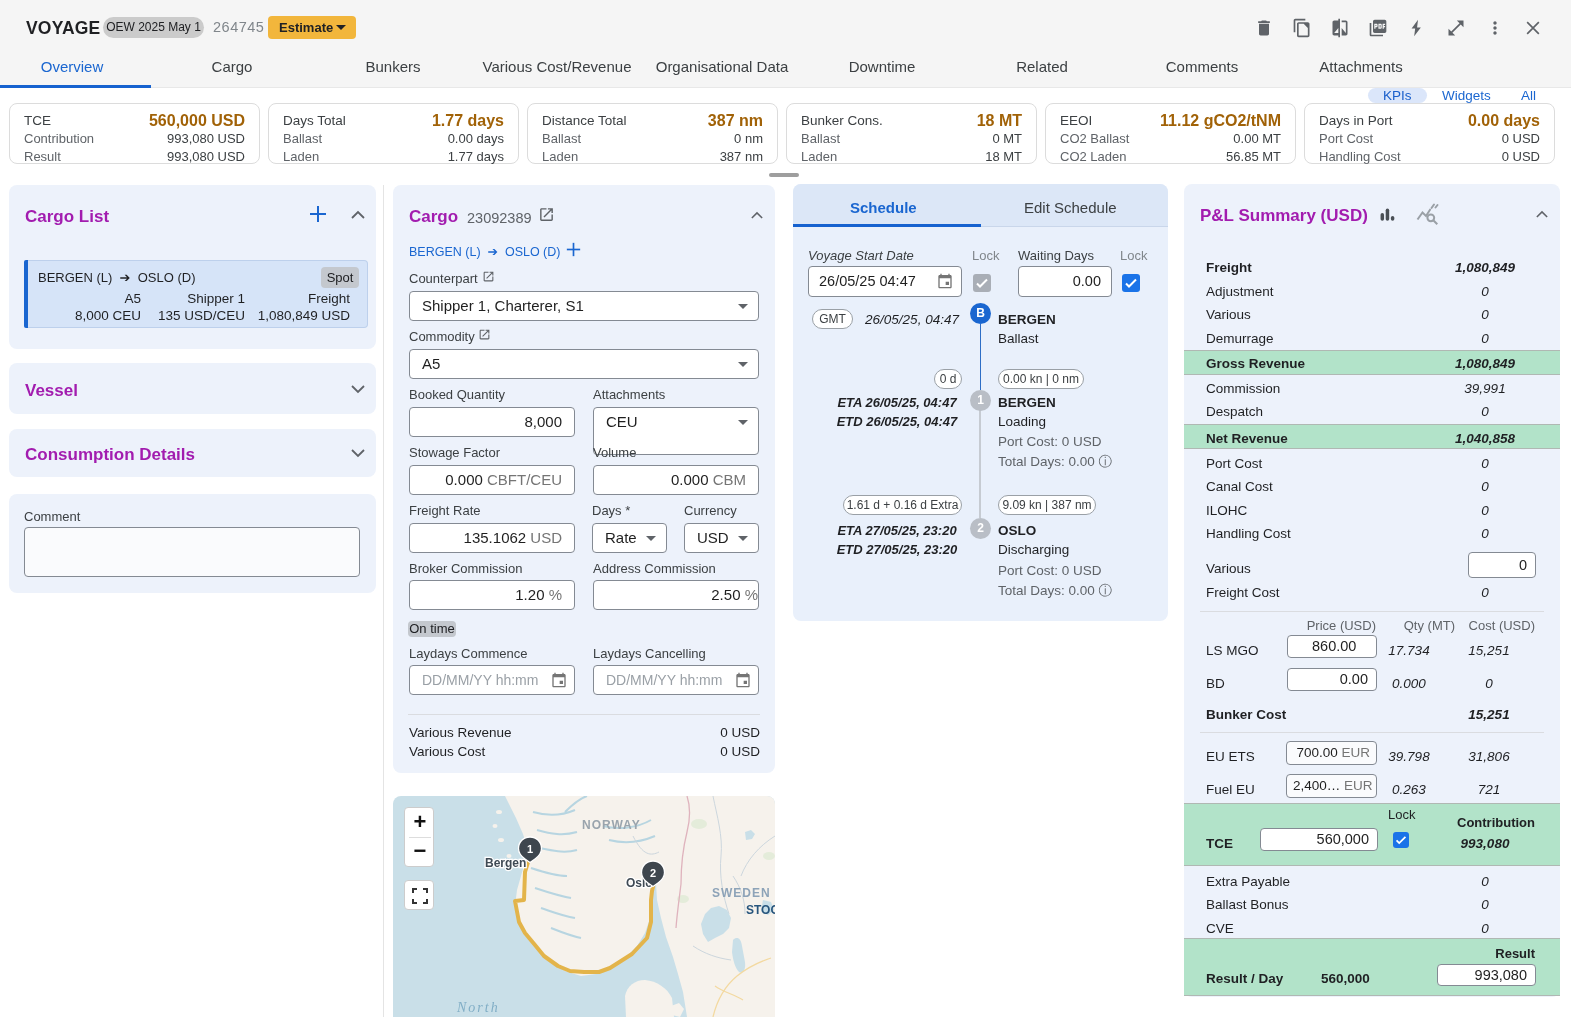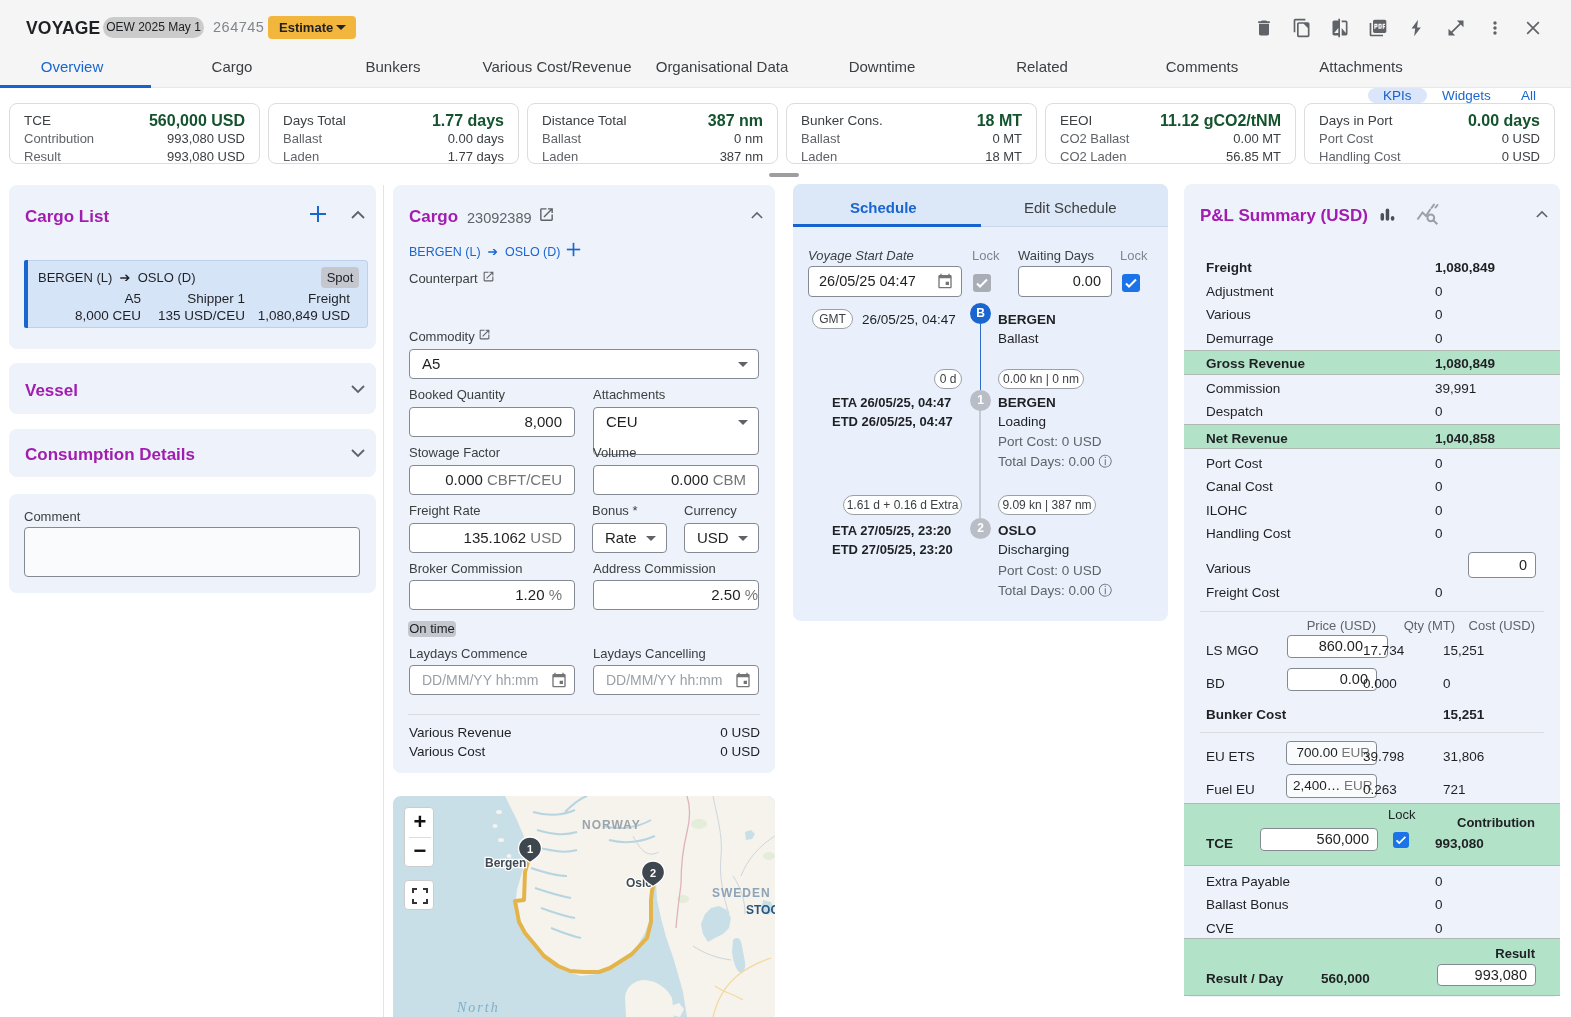--- a/index.html
+++ b/index.html
@@ -16,21 +16,21 @@
 #estbtn .car { position:absolute; right:10px; top:9px; width:0; height:0; border-left:5px solid transparent; border-right:5px solid transparent; border-top:5px solid #202124; }
 .tab { position:absolute; top:58px; font-size:15px; color:#3c4043; transform:translateX(-50%); white-space:nowrap; }
 .tab.active { color:#1a66d0; }
 #tabline { position:absolute; left:0; top:85px; width:151px; height:3px; background:#1662cf; }
 .hic { position:absolute; top:18px; width:20px; height:20px; }
 .hic svg { width:20px; height:20px; display:block; }
 
 .kcard { position:absolute; top:103px; width:251px; height:61px; background:#fff; border:1px solid #dcdcdc; border-radius:8px; padding:7px 14px 0 14px; }
 .krow { display:flex; justify-content:space-between; font-size:13px; color:#5f6368; line-height:18px; }
 .krow.first { font-size:13.5px; color:#3c4043; line-height:19px; }
-.krow.first b { font-size:16px; color:#14532d; }
+.krow.first b { font-size:16px; color:#a16207; }
 .krow span.v { color:#3c4043; }
 #kpilinks { position:absolute; top:88px; left:1360px; width:200px; height:15px; font-size:13.5px; color:#1a66d0; }
 #kpipill { position:absolute; left:8px; top:0px; height:15px; line-height:15px; padding:0 15px; background:#dbe6fa; border-radius:8px; color:#1a5fcb; }
 #drag { position:absolute; left:769px; top:173px; width:30px; height:4px; border-radius:2px; background:#9e9e9e; }
 
 .panel { position:absolute; background:#edf2fb; border-radius:8px; }
 .ptitle { font-size:17px; font-weight:bold; color:#a21caf; }
 .chev { position:absolute; width:12px; height:12px; }
 
 .inp { position:absolute; background:#fff; border:1px solid #848a93; border-radius:4px; font-size:15px; color:#1f1f1f; white-space:nowrap; overflow:hidden; }
@@ -38,21 +38,21 @@
 .unit { color:#757575; }
 .ph { color:#9aa0a6; }
 
 .t { position:absolute; white-space:nowrap; }
 .sel { position:absolute; right:10px; top:12px; width:0; height:0; border-left:5px solid transparent; border-right:5px solid transparent; border-top:5.5px solid #5f6368; }
 .pill { position:absolute; background:#fff; border:1px solid #9aa0a6; border-radius:10px; font-size:12px; color:#3c4043; text-align:center; height:20px; line-height:18px; }
 .node { position:absolute; width:21px; height:21px; border-radius:50%; color:#fff; font-size:12px; font-weight:bold; text-align:center; line-height:21px; }
 .s135 { font-size:13.5px; color:#1f2023; }
 .s135g { font-size:13.5px; color:#5f6368; }
 .sb { font-weight:bold; }
-.right { text-align:left; }
+.right { text-align:center;font-style:italic; }
 .green { position:absolute; left:0; width:376px; background:#b2e3c9; border-top:1px solid #b0b8b3; border-bottom:1px solid #b0b8b3; }
 </style>
 </head>
 <body>
 <div id="page">
   <div id="header">
     <div id="vtitle">VOYAGE</div>
     <div id="vpill">OEW 2025 May 1</div>
     <div id="vnum">264745</div>
     <div id="estbtn">Estimate<span class="car"></span></div>
@@ -254,40 +254,41 @@
       <div class="t" style="left:16px; top:59px; font-size:12.5px; color:#1a66d0;">BERGEN (L)&nbsp; ➔&nbsp; OSLO (D)</div>
       <svg class="abs" style="left:173px; top:57px;" width="15" height="15" viewBox="0 0 18 18">
           <path d="M8 1h2v16H8z" fill="#1a66d0"></path>
           <path d="M1 8h16v2H1z" fill="#1a66d0"></path>
         </svg>
 
       <div class="lbl" style="left:16px; top:86px;">Counterpart</div>
       <svg class="abs" style="left:89px; top:85px;" width="13" height="13" viewBox="0 0 24 24" fill="#5f6368">
           <path d="M19 19H5V5h7V3H5c-1.11 0-2 .9-2 2v14c0 1.1.89 2 2 2h14c1.1 0 2-.9 2-2v-7h-2v7zM14 3v2h3.59l-9.83 9.83 1.41 1.41L19 6.41V10h2V3h-7z"></path>
         </svg>
+      <div class="inp" style="left:16px; top:106px; width:350px; height:30px; line-height:28px; padding:0 12px;">Shipper 1, Charterer, S1<span class="sel"></span></div>
 
       <div class="lbl" style="left:16px; top:144px;">Commodity</div>
       <svg class="abs" style="left:85px; top:143px;" width="13" height="13" viewBox="0 0 24 24" fill="#5f6368">
           <path d="M19 19H5V5h7V3H5c-1.11 0-2 .9-2 2v14c0 1.1.89 2 2 2h14c1.1 0 2-.9 2-2v-7h-2v7zM14 3v2h3.59l-9.83 9.83 1.41 1.41L19 6.41V10h2V3h-7z"></path>
         </svg>
       <div class="inp" style="left:16px; top:164px; width:350px; height:30px; line-height:28px; padding:0 12px;">A5<span class="sel"></span></div>
 
       <div class="lbl" style="left:16px; top:202px;">Booked Quantity</div>
       <div class="inp" style="left:16px; top:222px; width:166px; height:30px; line-height:28px; padding:0 12px; text-align:right;">8,000</div>
       <div class="lbl" style="left:200px; top:202px;">Attachments</div>
       <div class="inp" style="left:200px; top:222px; width:166px; height:48px; line-height:28px; padding:0 12px;">CEU<span class="sel"></span></div>
 
       <div class="lbl" style="left:16px; top:260px;">Stowage Factor</div>
       <div class="inp" style="left:16px; top:280px; width:166px; height:30px; line-height:28px; padding:0 12px; text-align:right;">0.000 <span class="unit">CBFT/CEU</span></div>
       <div class="lbl" style="left:200px; top:260px;">Volume</div>
       <div class="inp" style="left:200px; top:280px; width:166px; height:30px; line-height:28px; padding:0 12px; text-align:right;">0.000 <span class="unit">CBM</span></div>
 
       <div class="lbl" style="left:16px; top:318px;">Freight Rate</div>
       <div class="inp" style="left:16px; top:338px; width:166px; height:30px; line-height:28px; padding:0 12px; text-align:right;">135.1062 <span class="unit">USD</span></div>
-      <div class="lbl" style="left:199px; top:318px;">Bonus *</div>
+      <div class="lbl" style="left:199px; top:318px;">Days *</div>
       <div class="inp" style="left:199px; top:338px; width:75px; height:30px; line-height:28px; padding:0 12px;">Rate<span class="sel"></span></div>
       <div class="lbl" style="left:291px; top:318px;">Currency</div>
       <div class="inp" style="left:291px; top:338px; width:75px; height:30px; line-height:28px; padding:0 12px;">USD<span class="sel"></span></div>
 
       <div class="lbl" style="left:16px; top:376px;">Broker Commission</div>
       <div class="inp" style="left:16px; top:395px; width:166px; height:30px; line-height:28px; padding:0 12px; text-align:right;">1.20 <span class="unit">%</span></div>
       <div class="lbl" style="left:200px; top:376px;">Address Commission</div>
       <div class="inp" style="left:200px; top:395px; width:166px; height:30px; line-height:28px; padding:0 0; text-align:right;">2.50 <span class="unit">%</span></div>
 
       <div class="abs" style="left:15px; top:436px; width:48px; height:16px; background:#c4c8ce; border-radius:4px; font-size:13px; color:#202124; text-align:center; line-height:16px;">On time</div>
@@ -413,21 +414,21 @@
       <div class="t s135" style="left:22px; top:377px;">Various</div>
       <div class="inp" style="left:284px; top:368px; width:68px; height:26px; line-height:24px; padding:0 8px; text-align:right; font-size:14.5px;">0</div>
       <div class="t s135" style="left:22px; top:401px;">Freight Cost</div>
         <div class="t s135 right" style="left:251px; top:401px; width:100px;">0</div>
       <div class="abs" style="left:16px; top:427px; width:344px; height:1px; background:#dadce0;"></div>
       <div class="t" style="left:100px; top:434px; width:92px; text-align:right; font-size:13px; color:#5f6368;">Price (USD)</div>
       <div class="t" style="left:179px; top:434px; width:92px; text-align:right; font-size:13px; color:#5f6368;">Qty (MT)</div>
       <div class="t" style="left:259px; top:434px; width:92px; text-align:right; font-size:13px; color:#5f6368;">Cost (USD)</div>
 
       <div class="t s135" style="left:22px; top:459px;">LS MGO</div>
-      <div class="inp" style="left:103px; top:451px; width:101px; height:23px; line-height:21px; padding:0 24px; text-align:right; font-size:14.5px;">860.00</div>
+      <div class="inp" style="left:103px; top:451px; width:90px; height:23px; line-height:21px; padding:0 24px; text-align:right; font-size:14.5px;">860.00</div>
       <div class="t s135 right" style="left:179px; top:459px; width:92px;">17.734</div>
       <div class="t s135 right" style="left:259px; top:459px; width:92px;">15,251</div>
       <div class="t s135" style="left:22px; top:492px;">BD</div>
       <div class="inp" style="left:103px; top:484px; width:90px; height:23px; line-height:21px; padding:0 8px; text-align:right; font-size:14.5px;">0.00</div>
       <div class="t s135 right" style="left:179px; top:492px; width:92px;">0.000</div>
       <div class="t s135 right" style="left:259px; top:492px; width:92px;">0</div>
       <div class="t s135 sb" style="left:22px; top:523px;">Bunker Cost</div>
         <div class="t s135 sb right" style="left:259px; top:523px; width:92px;">15,251</div>
       <div class="abs" style="left:16px; top:548px; width:344px; height:1px; background:#dadce0;"></div>
 

